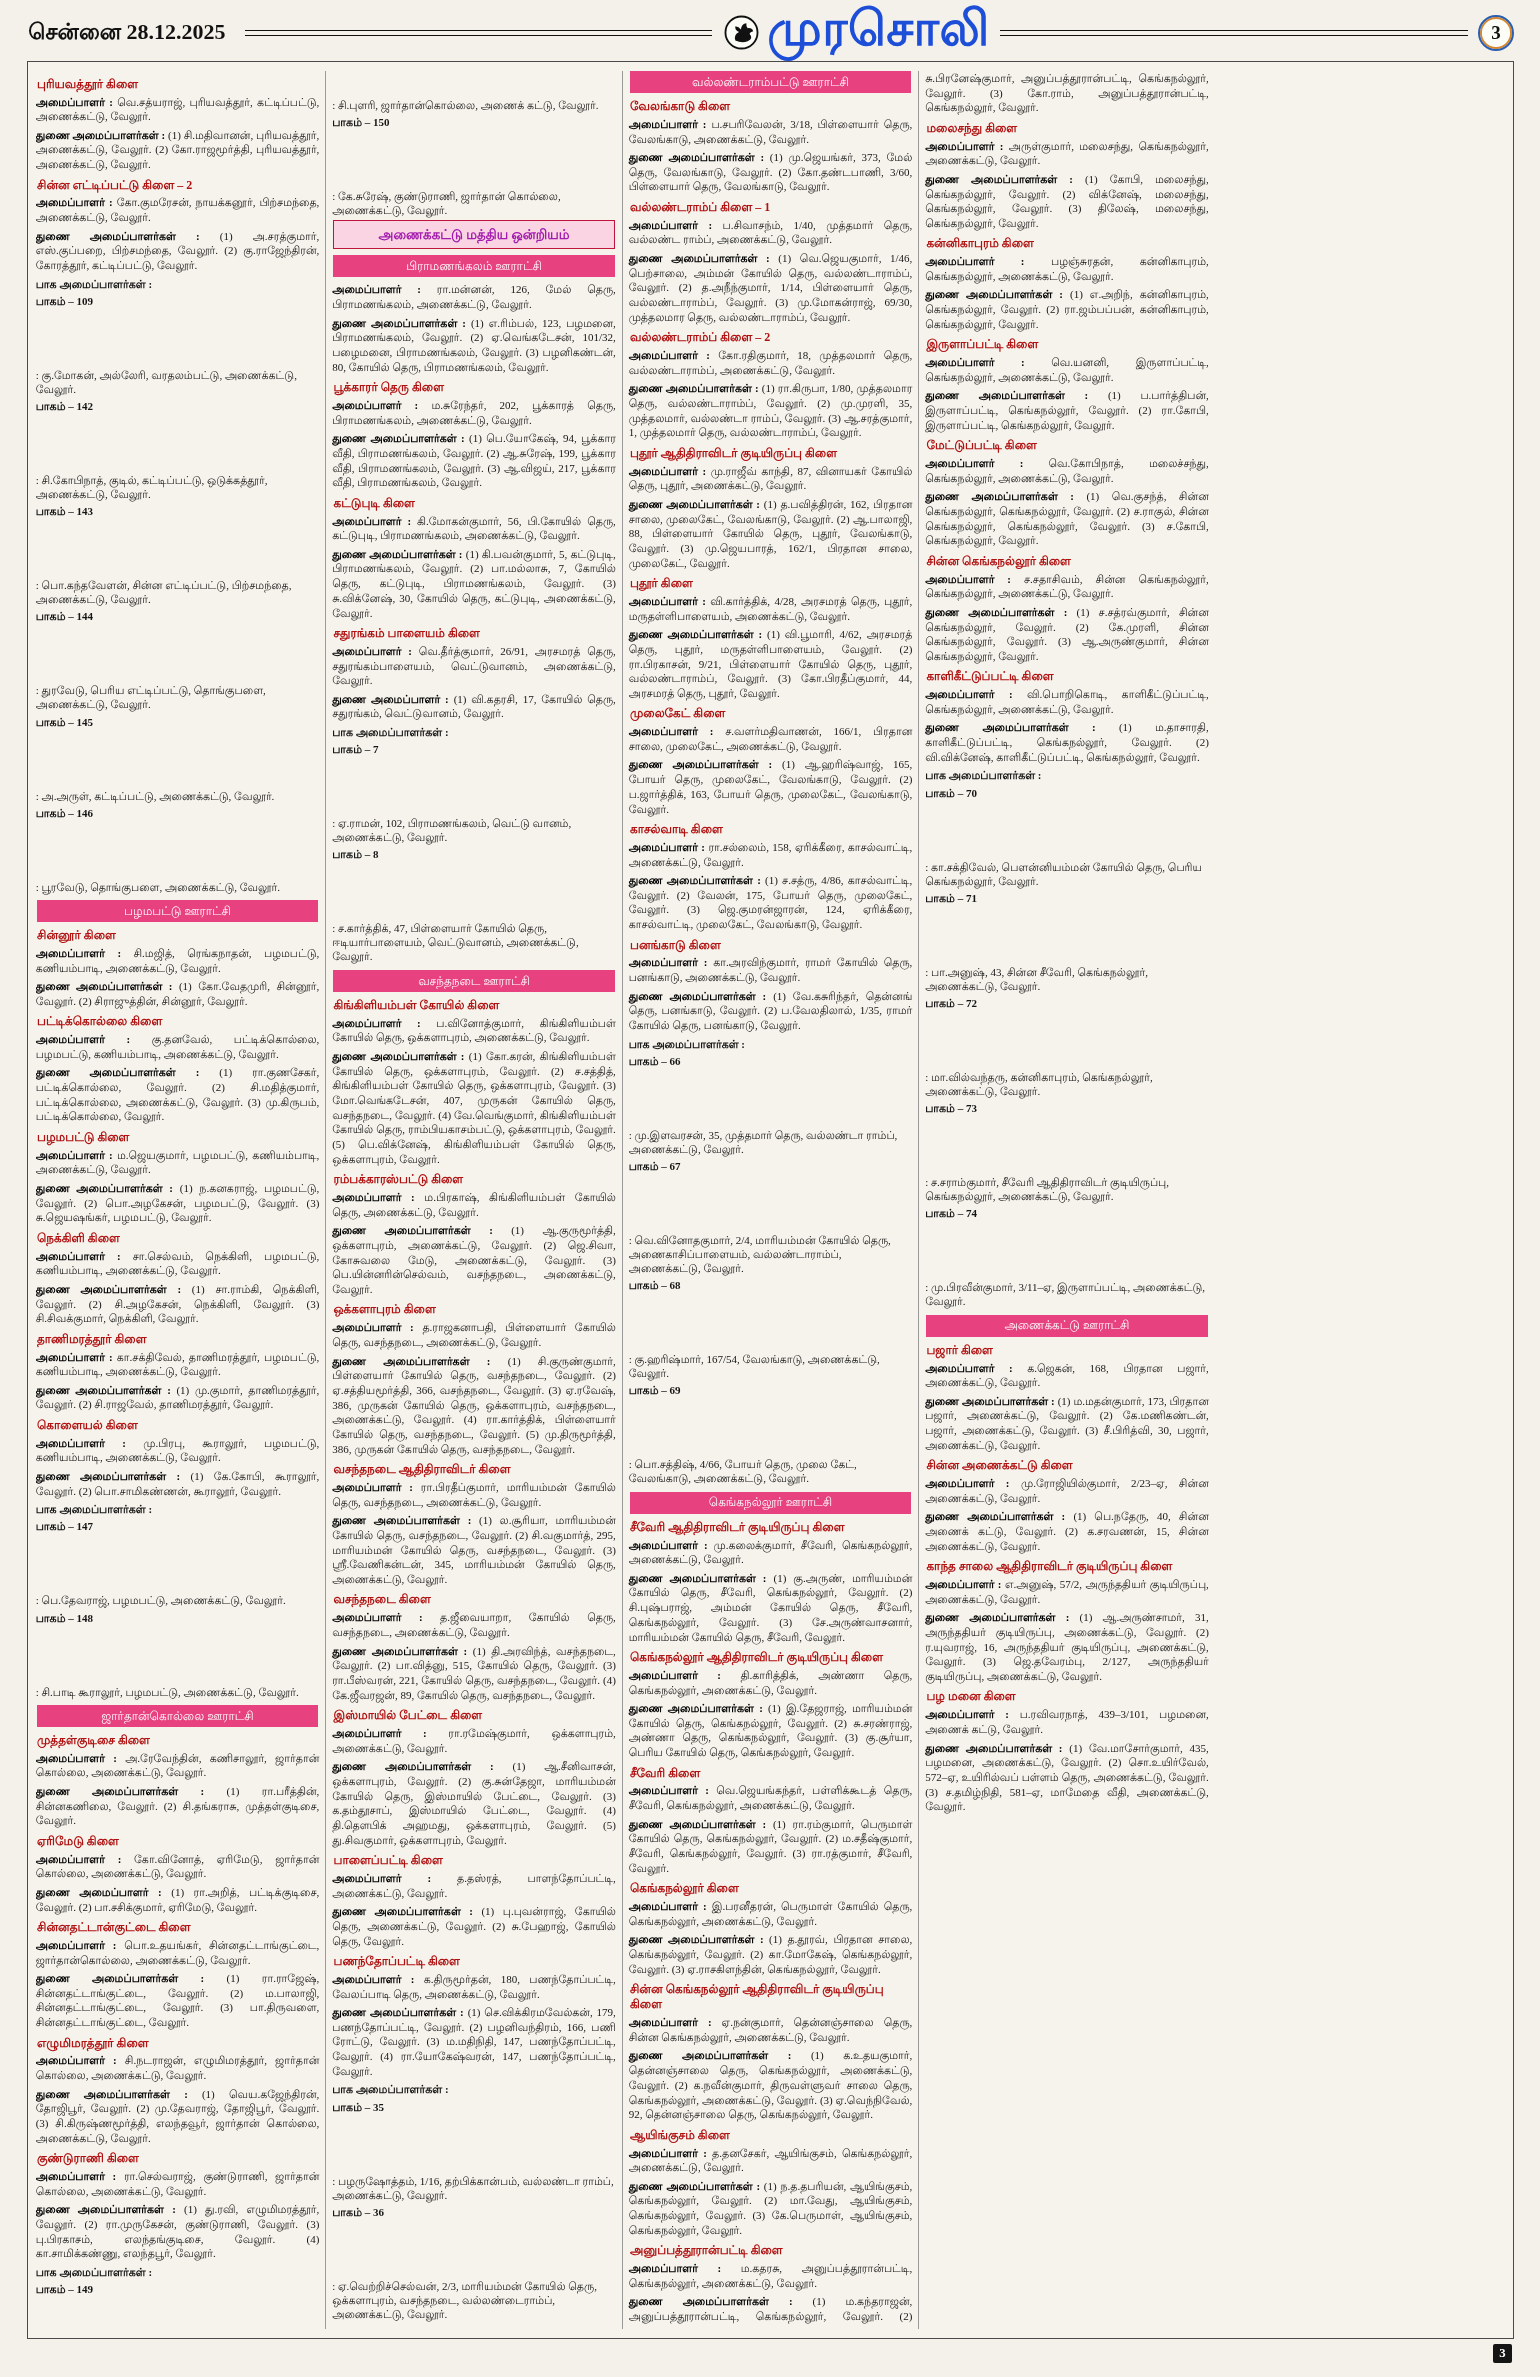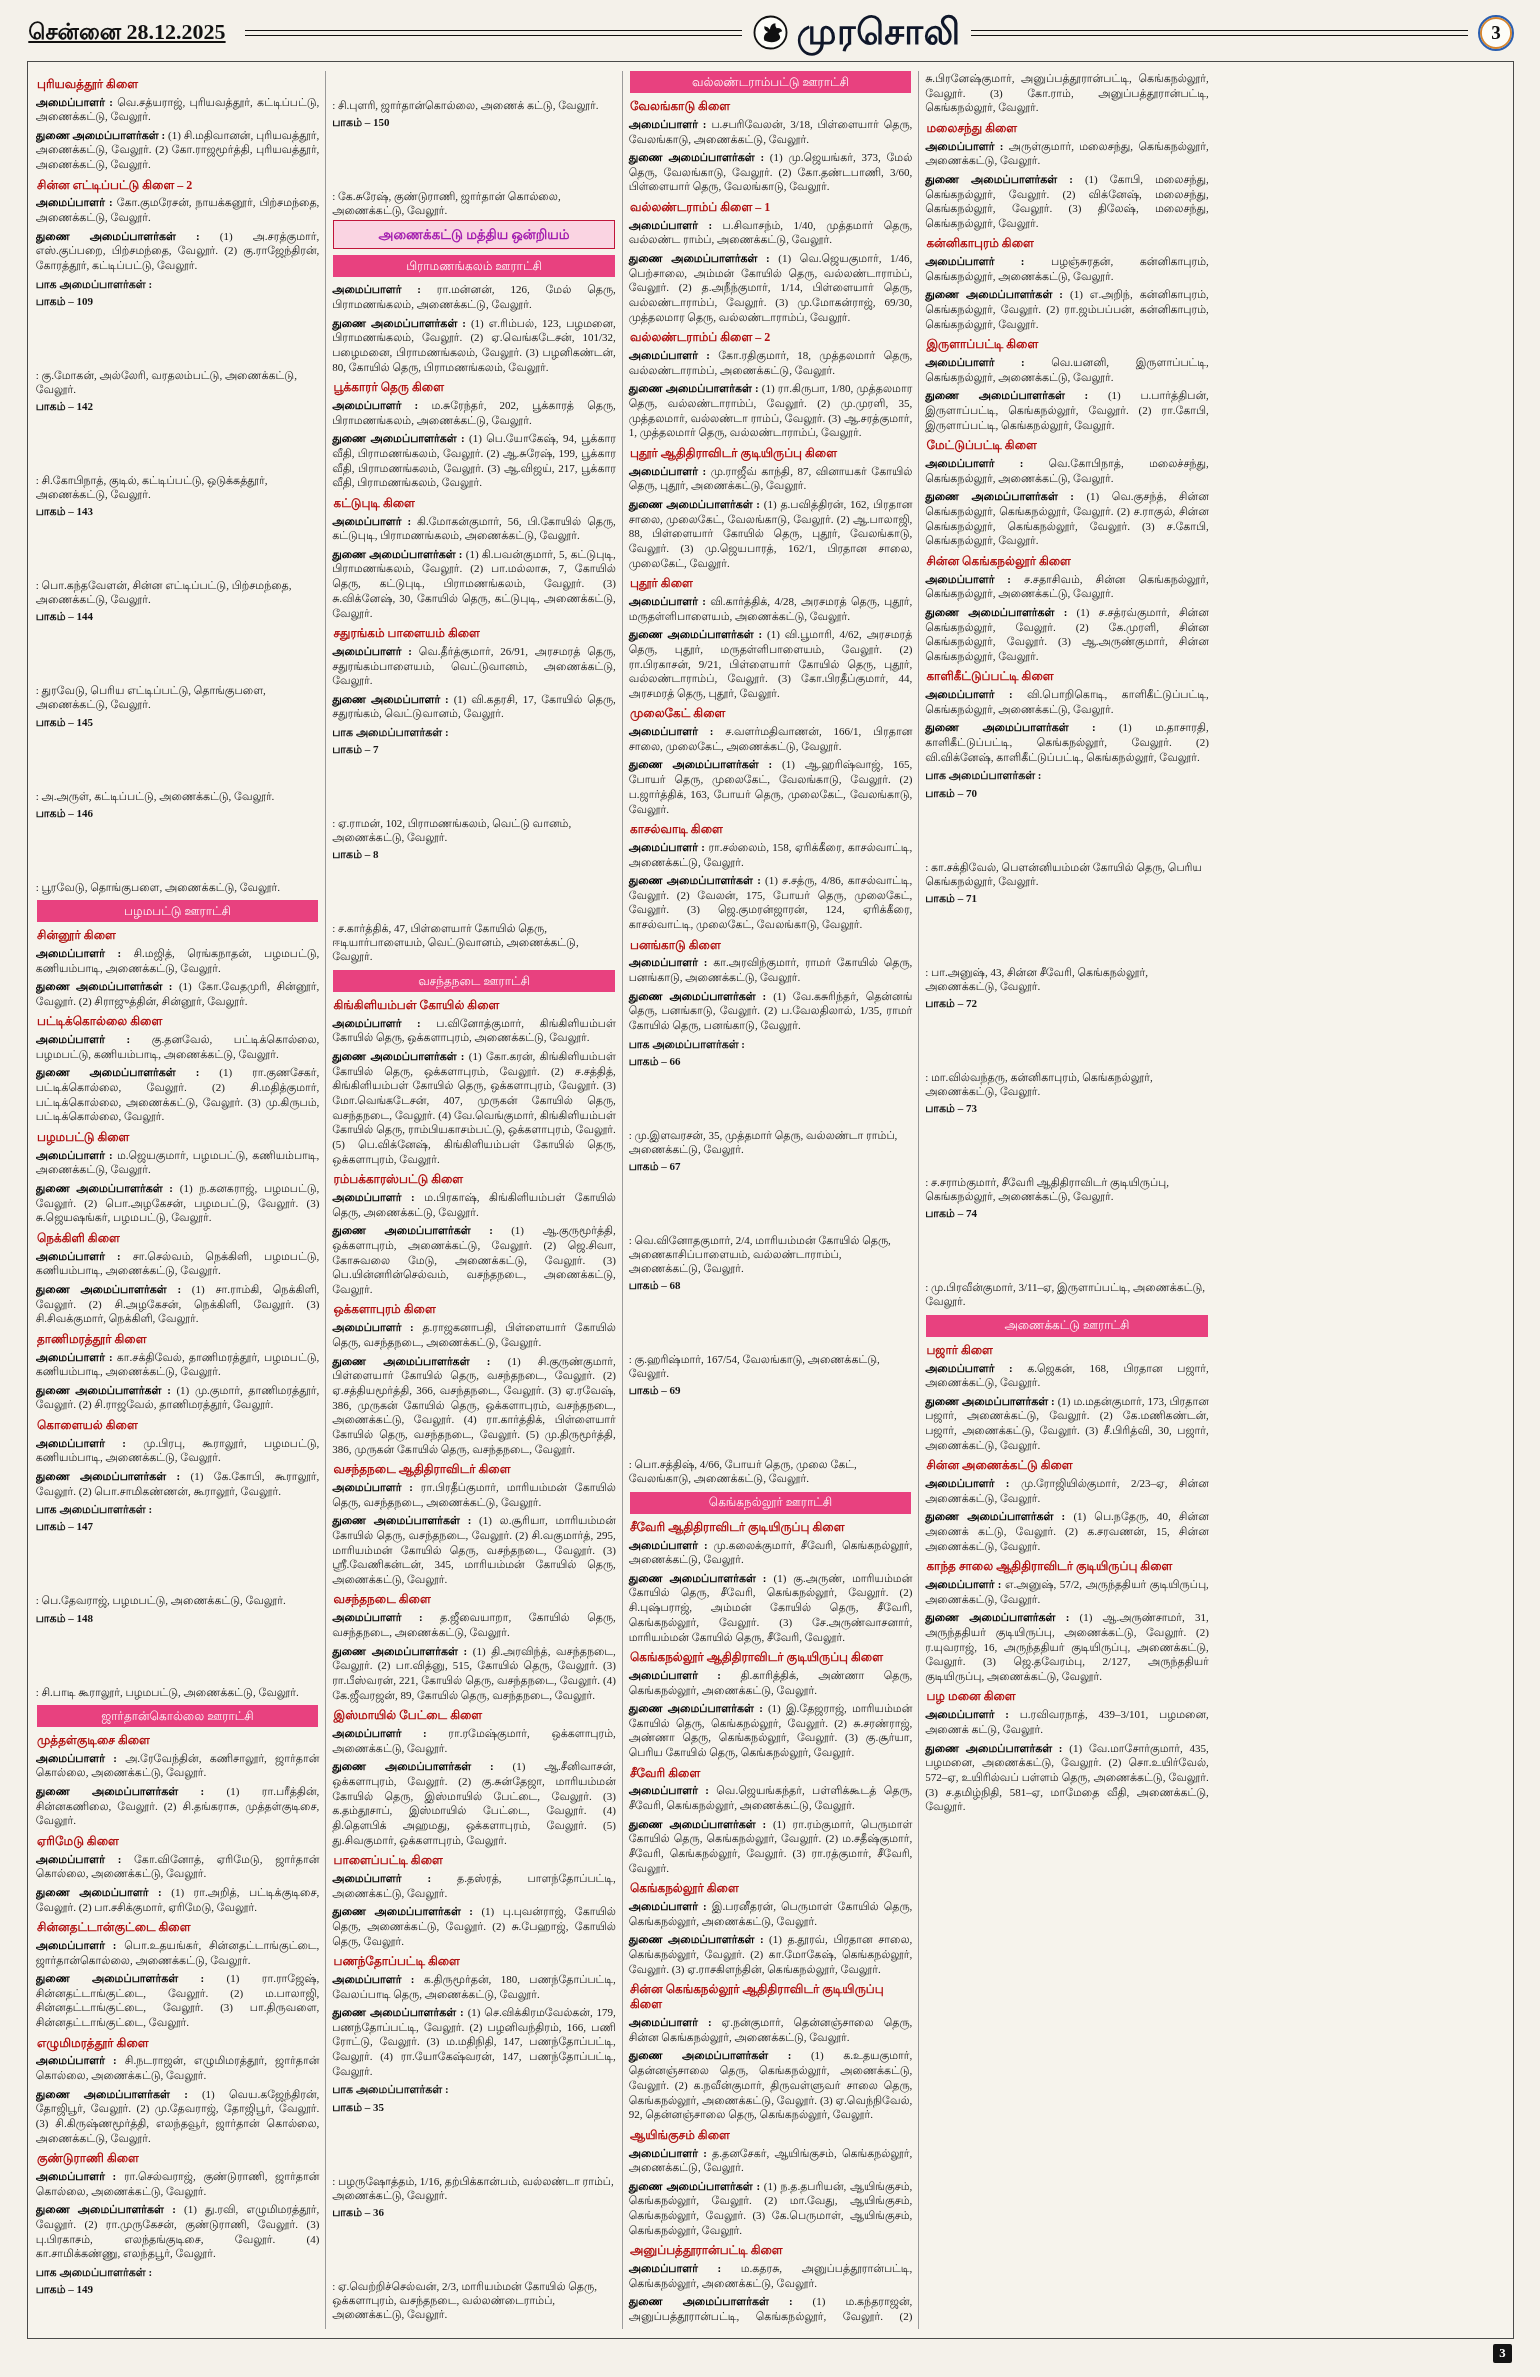--- a/index.html
+++ b/index.html
@@ -10,30 +10,30 @@
     color:#151515;
     overflow:hidden;
   }
   
   .masthead{
     position:absolute;top:12.8px;left:27px;right:27px;height:40px;
     display:flex;align-items:center;gap:10.2px;
   }
   .city-date{
     font-size:22px;font-weight:bold;white-space:nowrap;
-    padding:1.9px 9px 1.9px 1.3px;color:#111;text-decoration:underline;
+    padding:1.9px 9px 1.9px 1.3px;color:#111;
   }
   .rule-line{
     flex:1 1 auto;height:4.5px;
     border-top:1.9px solid #111;border-bottom:1px solid #111;
   }
   .brand{display:flex;align-items:center;gap:7.7px;white-space:nowrap;}
   .brand .logo{width:37px;height:37px;display:inline-block;}
   .brand .title{
-    font-size:36px;font-weight:bold;color:#0f172a;letter-spacing:0.6px;line-height:37px;
+    font-size:49px;font-weight:bold;color:#1d4ed8;letter-spacing:0.6px;line-height:37px;font-family:Liberation Mono, monospace;
   }
   .page-circle{
     width:32px;height:32px;border-radius:50%;
     border:2.6px solid #2b5fb0;box-shadow:inset 0 0 0 1.9px #d8862c;
     background:#fdfdf8;color:#111;font-size:19px;font-weight:bold;
     display:flex;align-items:center;justify-content:center;flex:0 0 auto;
   }
   
   .content-frame{
     position:absolute;top:61px;left:27px;right:27px;bottom:38px;

